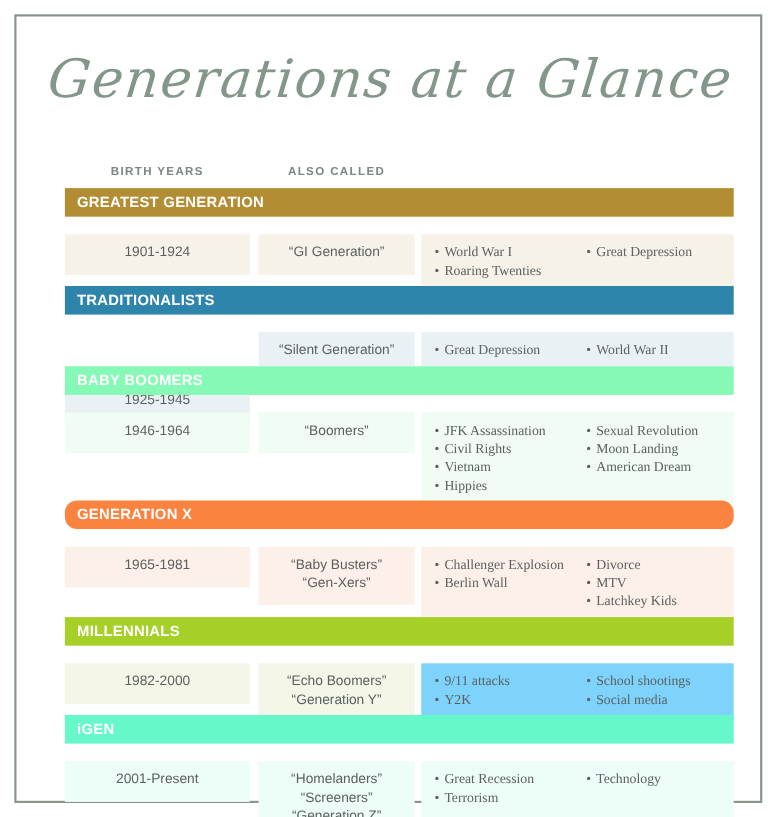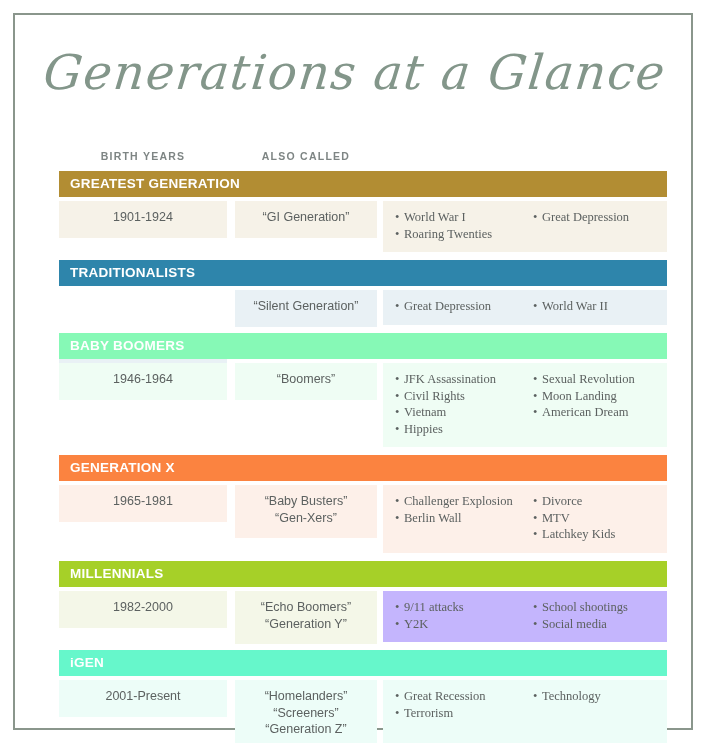--- a/index.html
+++ b/index.html
@@ -91,21 +91,21 @@
     line-height: 26px;
     white-space: nowrap;
   }
 
   .gen-row {
     position: relative;
     width: 608px;
   }
   .cell {
     position: absolute;
-    top: 4px;
+    top: 16px;
     padding-top: 8px;
     padding-bottom: 12px;
     font-size: 12.5px;
     color: #5c6160;
     line-height: 16.5px;
   }
   .cell.years {
     left: 0px;
     width: 168px;
     text-align: center;
@@ -229,21 +229,21 @@
                 <div class="mom-item">Sexual Revolution</div>
                 <div class="mom-item">Moon Landing</div>
                 <div class="mom-item">American Dream</div>
               </div>
             </div>
           </div>
         </div>
       </div>
       <div class="gap"></div>
       <div class="gen-block">
-        <div class="gen-bar" style="background: rgb(251, 131, 64);">
+        <div class="gen-bar" style="background: rgb(251, 131, 64); border-radius: 11px;">
           <div class="gen-bar-label">GENERATION X</div>
         </div>
         <div class="gen-row" style="height: 68px;">
           <div class="cell years" style="background: rgb(253, 240, 233);">1965-1981</div>
           <div class="cell called" style="background: rgb(253, 240, 233);">
             <div>“Baby Busters”</div>
             <div>“Gen-Xers”</div>
           </div>
           <div class="cell moments" style="background: rgb(253, 240, 233); height: 68px;">
             <div class="mom-cols">
@@ -264,21 +264,21 @@
       <div class="gen-block">
         <div class="gen-bar" style="background: rgb(166, 208, 40);">
           <div class="gen-bar-label">MILLENNIALS</div>
         </div>
         <div class="gen-row" style="height: 51px;">
           <div class="cell years" style="background: rgb(244, 247, 232);">1982-2000</div>
           <div class="cell called" style="background: rgb(244, 247, 232);">
             <div>“Echo Boomers”</div>
             <div>“Generation Y”</div>
           </div>
-          <div class="cell moments" style="background: #c4b5fd; height: 51px;">
+          <div class="cell moments" style="background: #7dd3fc; height: 51px;">
             <div class="mom-cols">
               <div class="mom-col a">
                 <div class="mom-item">9/11 attacks</div>
                 <div class="mom-item">Y2K</div>
               </div>
               <div class="mom-col b">
                 <div class="mom-item">School shootings</div>
                 <div class="mom-item">Social media</div>
               </div>
             </div>

